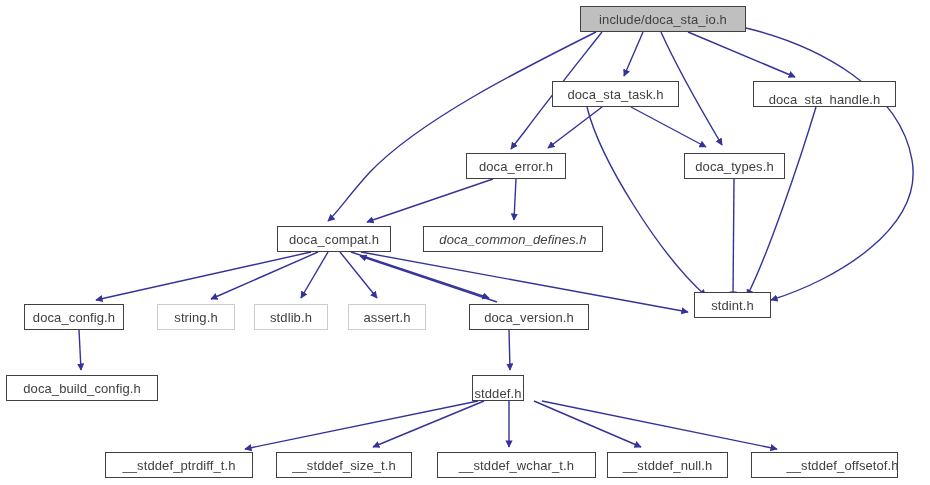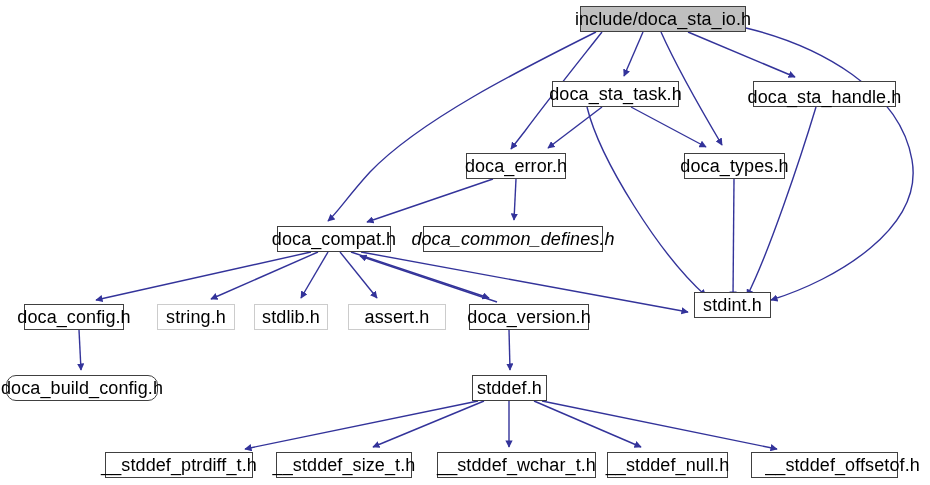--- a/index.html
+++ b/index.html
@@ -24,23 +24,23 @@
     height: 485px;
     pointer-events: none;
   }
   .node {
     position: absolute;
     box-sizing: border-box;
     display: flex;
     align-items: center;
     justify-content: center;
     white-space: nowrap;
-    font-size: 18px;
+    font-size: 13px;
     line-height: 1;
-    color: #000000;
+    color: #404040;
     background: #ffffff;
     border: 1px solid #404040;
     height: 26px;
     letter-spacing: 0.1px;
   }
   .node.root {
     background: #bfbfbf;
     border: 1px solid #404040;
   }
   .node.sys {
@@ -149,37 +149,37 @@
   </div>
 
   <div class="node sys" style="left:157px; top:304px; width:78px;">
     <span class="node-label">string.h</span>
   </div>
 
   <div class="node sys" style="left:254px; top:304px; width:74px;">
     <span class="node-label">stdlib.h</span>
   </div>
 
-  <div class="node sys" style="left:348px; top:304px; width:98px;">
+  <div class="node sys" style="left:348px; top:304px; width:78px;">
     <span class="node-label">assert.h</span>
   </div>
 
   <div class="node" style="left:449px; top:304px; width:120px;margin-left:20px;">
     <span class="node-label">doca_version.h</span>
   </div>
 
   <div class="node" style="left:694px; top:292px; width:77px;">
     <span class="node-label">stdint.h</span>
   </div>
 
-  <div class="node" style="left:6px; top:375px; width:152px;border-radius:10px;">
+  <div class="node" style="left:6px; top:375px; width:152px;">
     <span class="node-label">doca_build_config.h</span>
   </div>
 
-  <div class="node" style="left:472px; top:375px; width:75px;">
+  <div class="node" style="left:472px; top:375px; width:52px;align-items:flex-end;">
     <span class="node-label">stddef.h</span>
   </div>
 
   <div class="node" style="left:105px; top:452px; width:148px;">
     <span class="node-label">__stddef_ptrdiff_t.h</span>
   </div>
 
   <div class="node" style="left:276px; top:452px; width:136px;">
     <span class="node-label">__stddef_size_t.h</span>
   </div>

